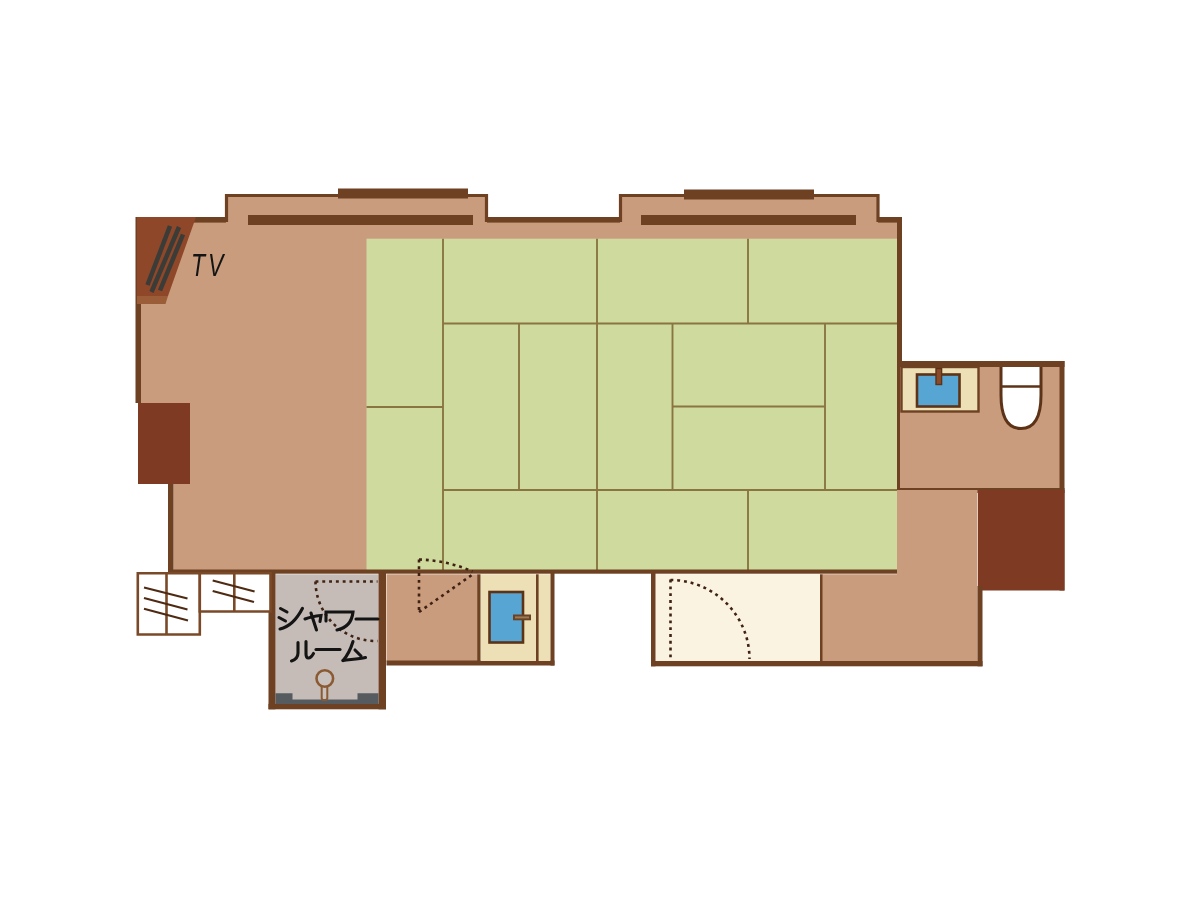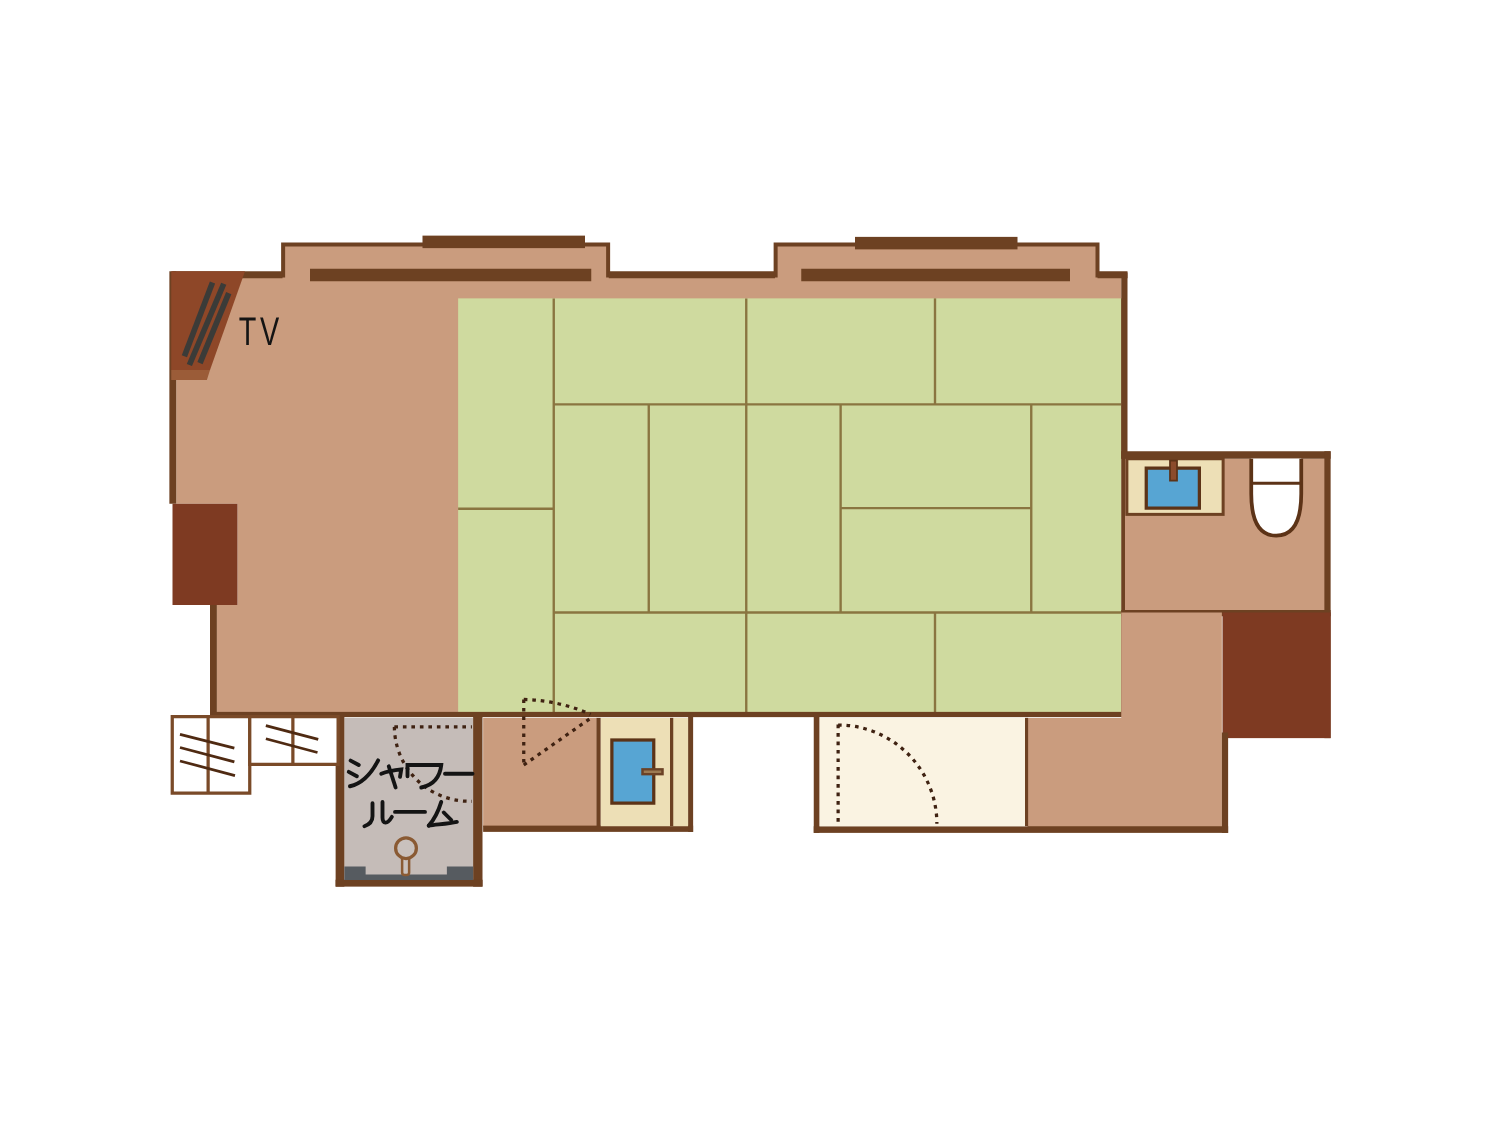--- a/index.html
+++ b/index.html
@@ -1,16 +1,16 @@
 <!DOCTYPE html>
 <html><head>
 <meta charset="utf-8">
 <style>
   html,body{margin:0;padding:0;background:#ffffff;}
-  .page{width:1108px;height:900px;position:relative;background:#ffffff;overflow:hidden;}
+  .page{width:1108px;height:900px;position:relative;background:#ffffff;overflow:hidden;font-style:italic;}
   svg{display:block;}
   text{font-family:"Liberation Sans", sans-serif;}
 </style>
 </head>
 <body>
 <div class="page">
 <svg width="1200" height="900" viewBox="0 0 1200 900">
 
   <rect x="0" y="0" width="1200" height="900" fill="#ffffff"></rect>
 

